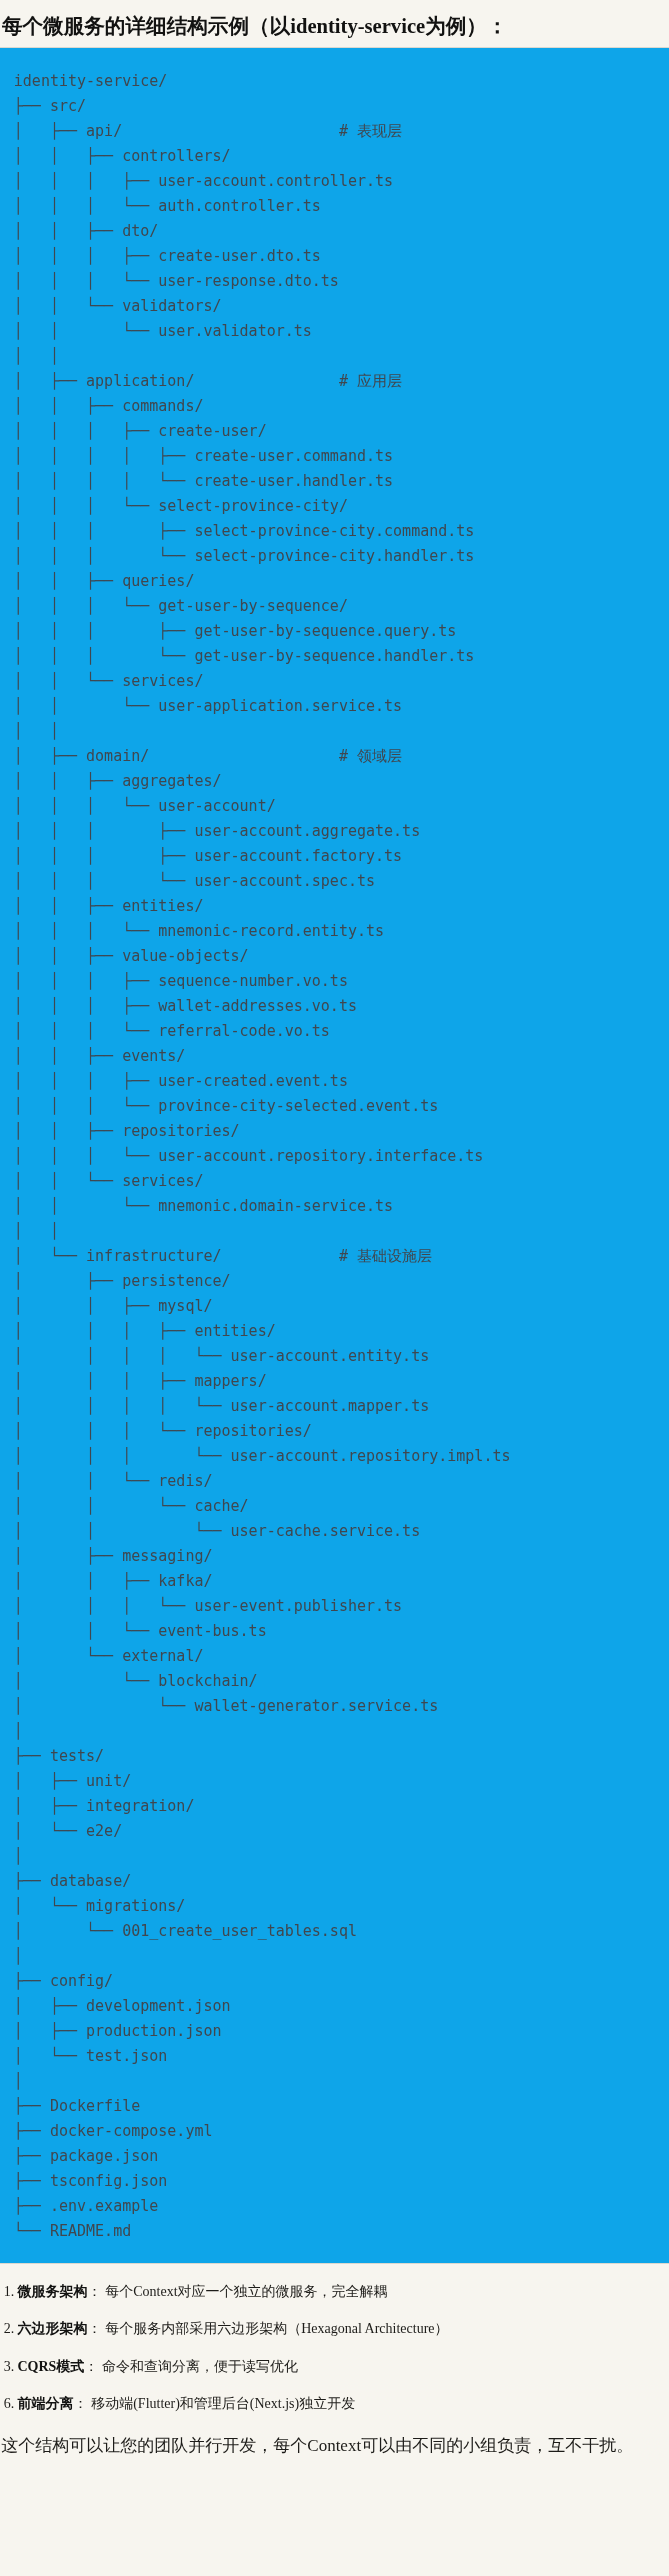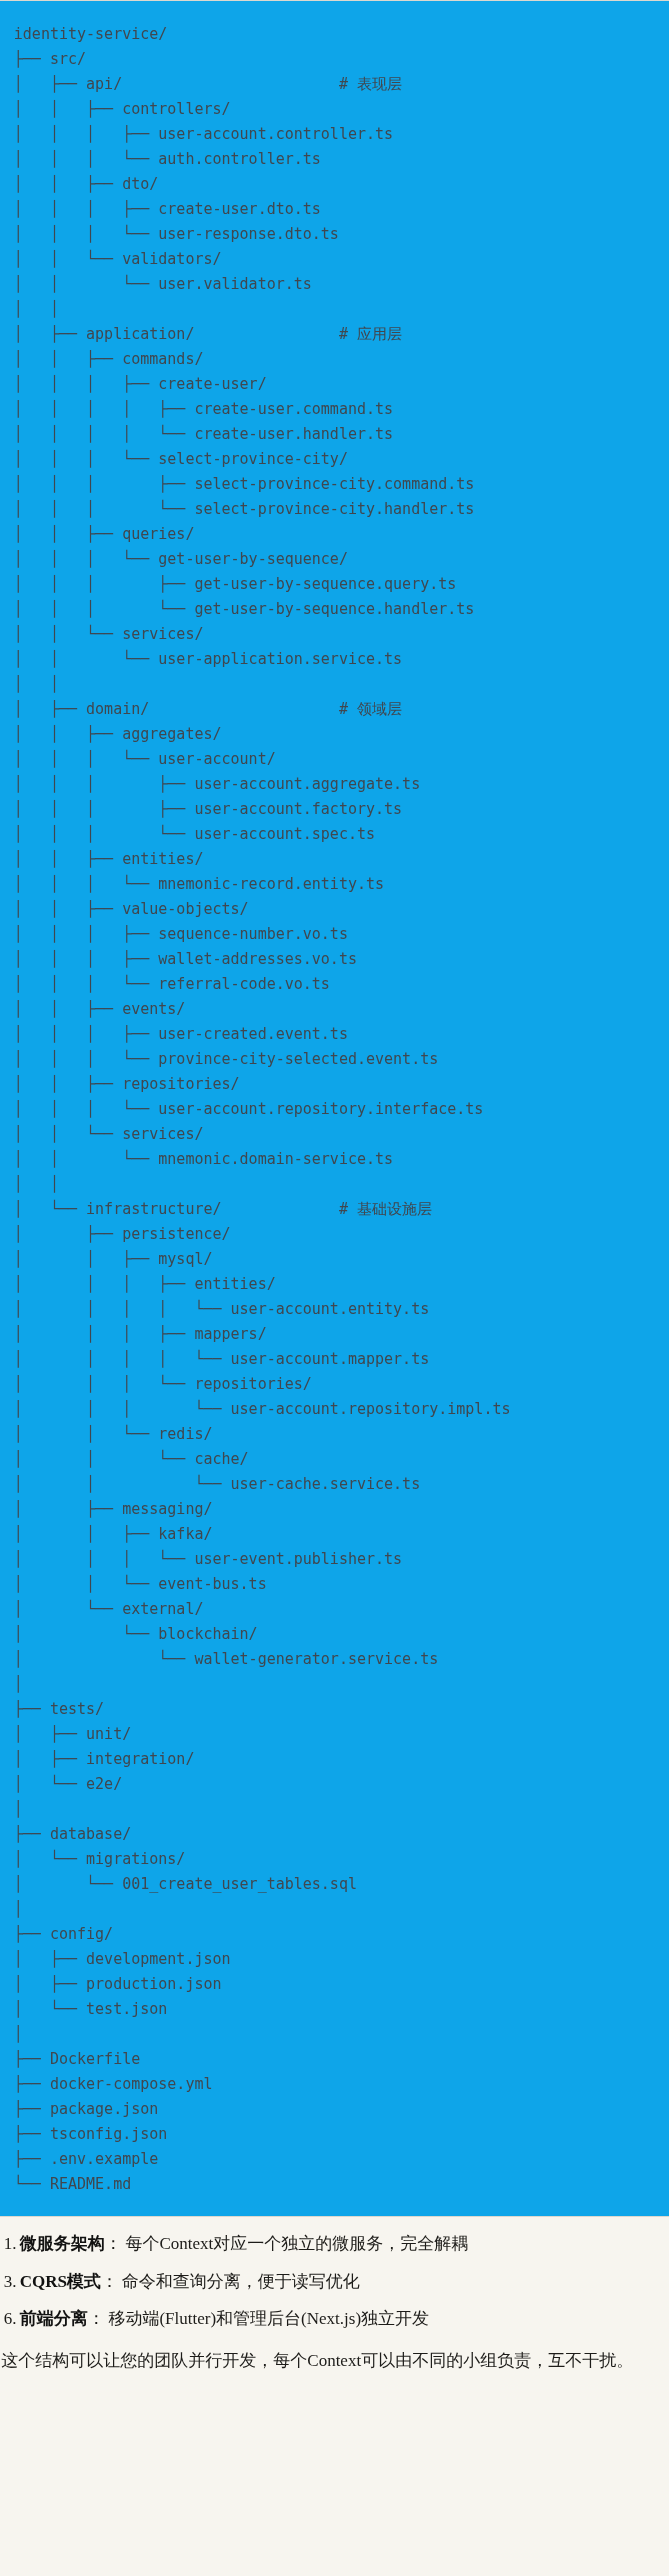--- a/index.html
+++ b/index.html
@@ -48,21 +48,21 @@
     line-height: 26px;
     font-weight: bold;
     color: #121211;
   }
   .notes {
     margin: 16.3px 0 0 0;
     padding: 0 0 0 3.8px;
     list-style: none;
   }
   .note {
-    font-size: 17px;
+    font-size: 14px;
     line-height: 22px;
     margin-bottom: 15.6px;
     color: #1d1c19;
   }
   .note .num {
     margin-right: 3.1px;
   }
   .note .label {
     font-weight: bold;
     color: #121211;
@@ -75,20 +75,21 @@
     font-size: 17px;
     line-height: 22.5px;
     color: #1d1c19;
   }
 </style>
 </head>
 <body>
 
 <div class="doc">
 
+  <h1 class="page-title">每个微服务的详细结构示例（以identity-service为例）：</h1>
 
   <div class="codeblock">
     <pre>identity-service/
 ├── src/
 │   ├── api/                        # 表现层
 │   │   ├── controllers/
 │   │   │   ├── user-account.controller.ts
 │   │   │   └── auth.controller.ts
 │   │   ├── dto/
 │   │   │   ├── create-user.dto.ts
@@ -172,20 +173,23 @@
 ├── .env.example
 └── README.md</pre>
   </div>
 
 
   <div class="notes">
     <div class="note">
       <span class="num">1.</span><strong class="label">微服务架构</strong><span class="colon">：</span><span class="text">每个Context对应一个独立的微服务，完全解耦</span>
     </div>
     <div class="note">
+      <span class="num">2.</span><strong class="label">六边形架构</strong><span class="colon">：</span><span class="text">每个服务内部采用六边形架构（Hexagonal Architecture）</span>
+    </div>
+    <div class="note">
       <span class="num">3.</span><strong class="label">CQRS模式</strong><span class="colon">：</span><span class="text">命令和查询分离，便于读写优化</span>
     </div>
     <div class="note">
       <span class="num">6.</span><strong class="label">前端分离</strong><span class="colon">：</span><span class="text">移动端(Flutter)和管理后台(Next.js)独立开发</span>
     </div>
   </div>
 
   <p class="closing">这个结构可以让您的团队并行开发，每个Context可以由不同的小组负责，互不干扰。</p>
 
 </div>

